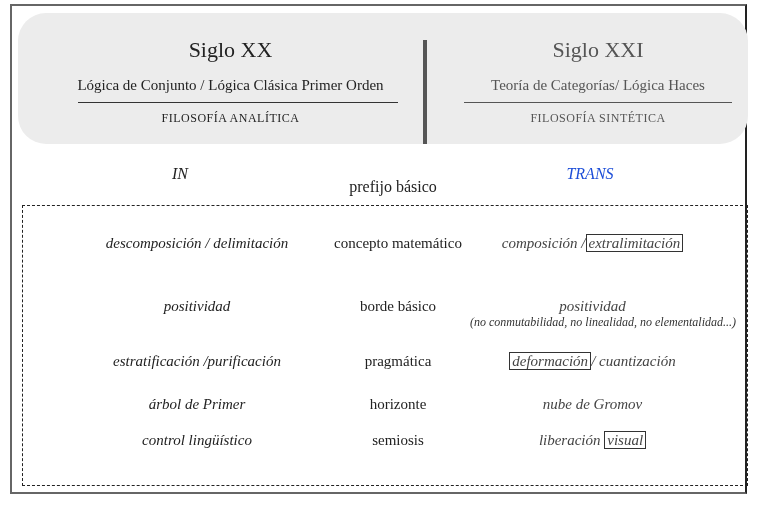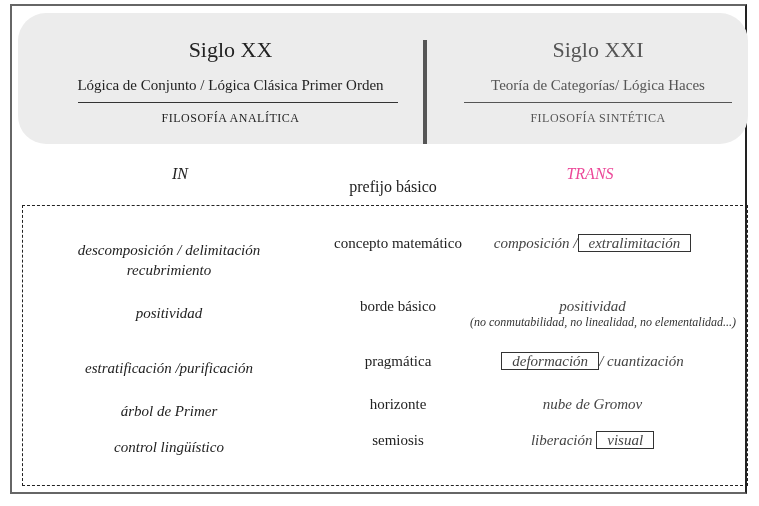--- a/index.html
+++ b/index.html
@@ -23,31 +23,31 @@
   .left-col .rule { left: 40px; width: 320px; }
   .left-col .phil { color: #222; }
   .right-col { left: 410px; width: 340px; }
   .right-col .title, .right-col .sub, .right-col .phil { color: #555; }
   .right-col .rule { left: 36px; width: 268px; background: #555; }
 
   .colhead { position: absolute; top: 165px; font-size: 16px; text-align: center;
              font-family: "Liberation Serif", serif; }
   .colhead.in { left: 120px; width: 120px; font-style: italic; }
   .colhead.mid { left: 318px; width: 150px; margin-top: 13px; }
-  .colhead.trans { left: 500px; width: 180px; font-style: italic; color: #ec4899; }
+  .colhead.trans { left: 500px; width: 180px; font-style: italic; color: #1d4ed8; }
 
   .dashbox { position: absolute; left: 22px; top: 205px; width: 726px; height: 281px;
              border: 1.5px dashed #222; box-sizing: border-box; }
 
   .row { position: absolute; left: 0; width: 759px; font-family: "Liberation Serif", serif; }
   .cell { position: absolute; text-align: center; font-size: 15px; line-height: 20px; }
-  .cell.in { left: 24px; width: 290px; font-style: italic; color: #222; margin-top: 7px; }
+  .cell.in { left: 52px; width: 290px; font-style: italic; color: #222; }
   .cell.mid { left: 318px; width: 160px; color: #222; }
   .cell.trans { left: 470px; width: 245px; font-style: italic; color: #444; }
-  .boxed { border: 1.5px solid #333; padding: 0 10px; }
+  .boxed { border: 1.5px solid #333; padding: 0 2px; }
   .note { font-size: 12px; line-height: 12px; font-style: italic; color: #333; white-space: nowrap; }
 </style>
 </head>
 <body>
 
 <div class="frame"></div>
 
 <div class="header">
   <div class="hcol left-col">
     <div class="title">Siglo XX</div>
@@ -66,21 +66,20 @@
 
 <div class="colhead in">IN</div>
 <div class="colhead mid">prefijo básico</div>
 <div class="colhead trans">TRANS</div>
 
 <div class="dashbox"></div>
 
 <div class="row" style="top:233px;">
   <div class="cell in">
     <div>descomposición / delimitación</div>
-    <div>recubrimiento</div>
   </div>
   <div class="cell mid">concepto matemático</div>
   <div class="cell trans">
     <div><span>composición /</span><span class="boxed">extralimitación</span></div>
   </div>
 </div>
 
 <div class="row" style="top:296px;">
   <div class="cell in">positividad</div>
   <div class="cell mid">borde básico</div>

